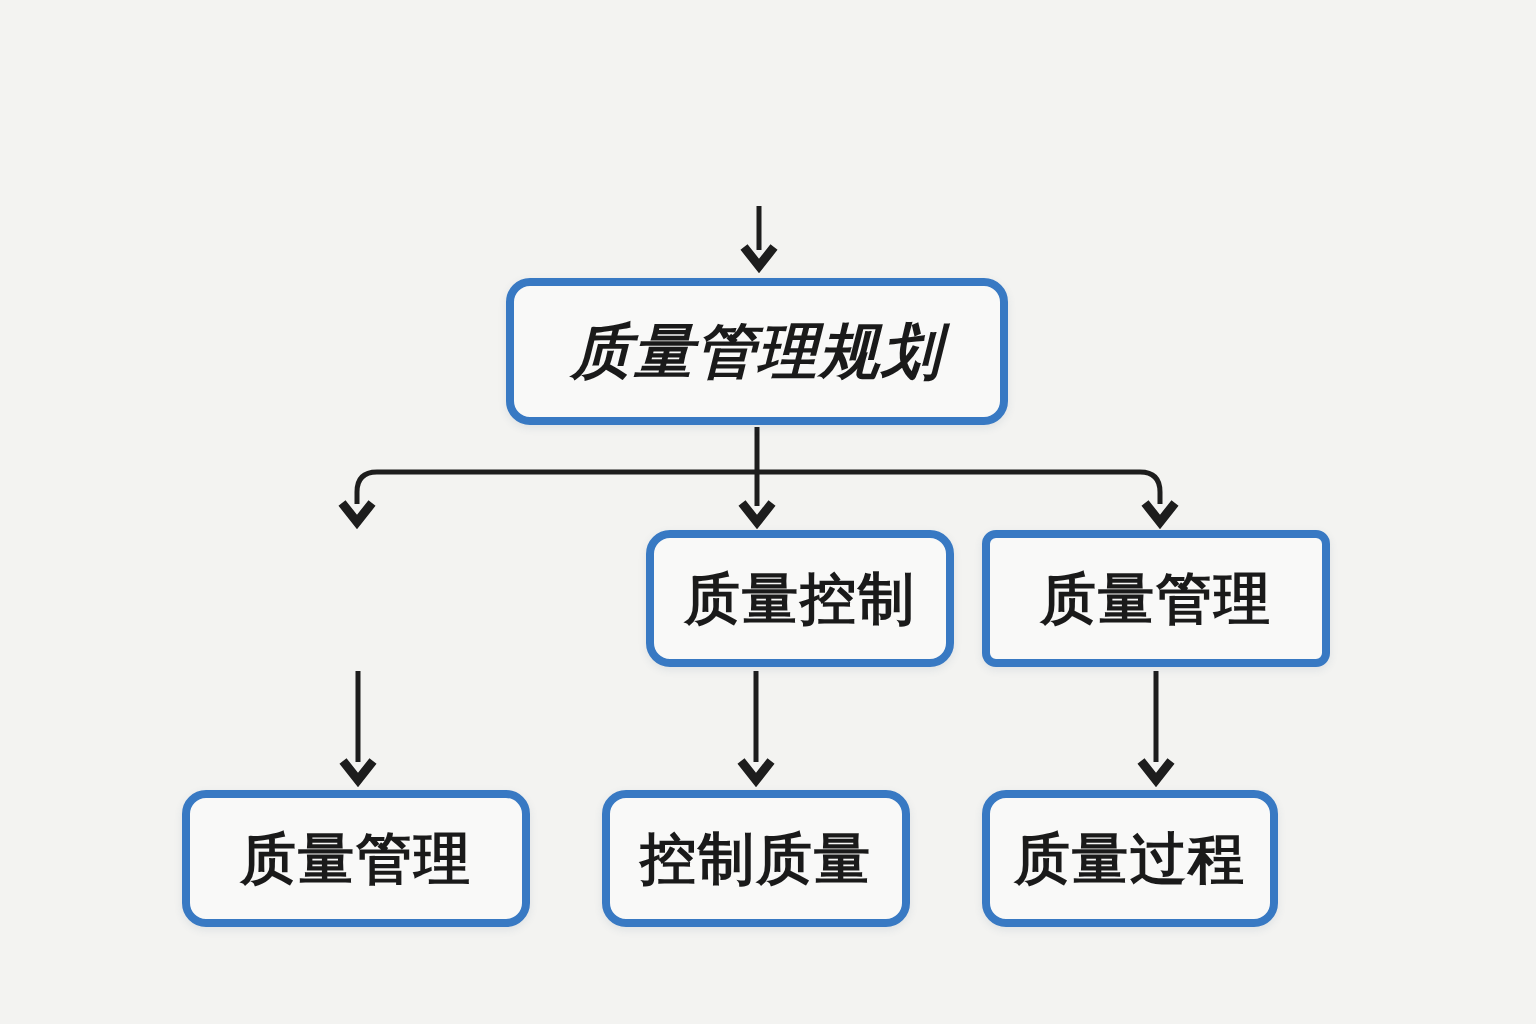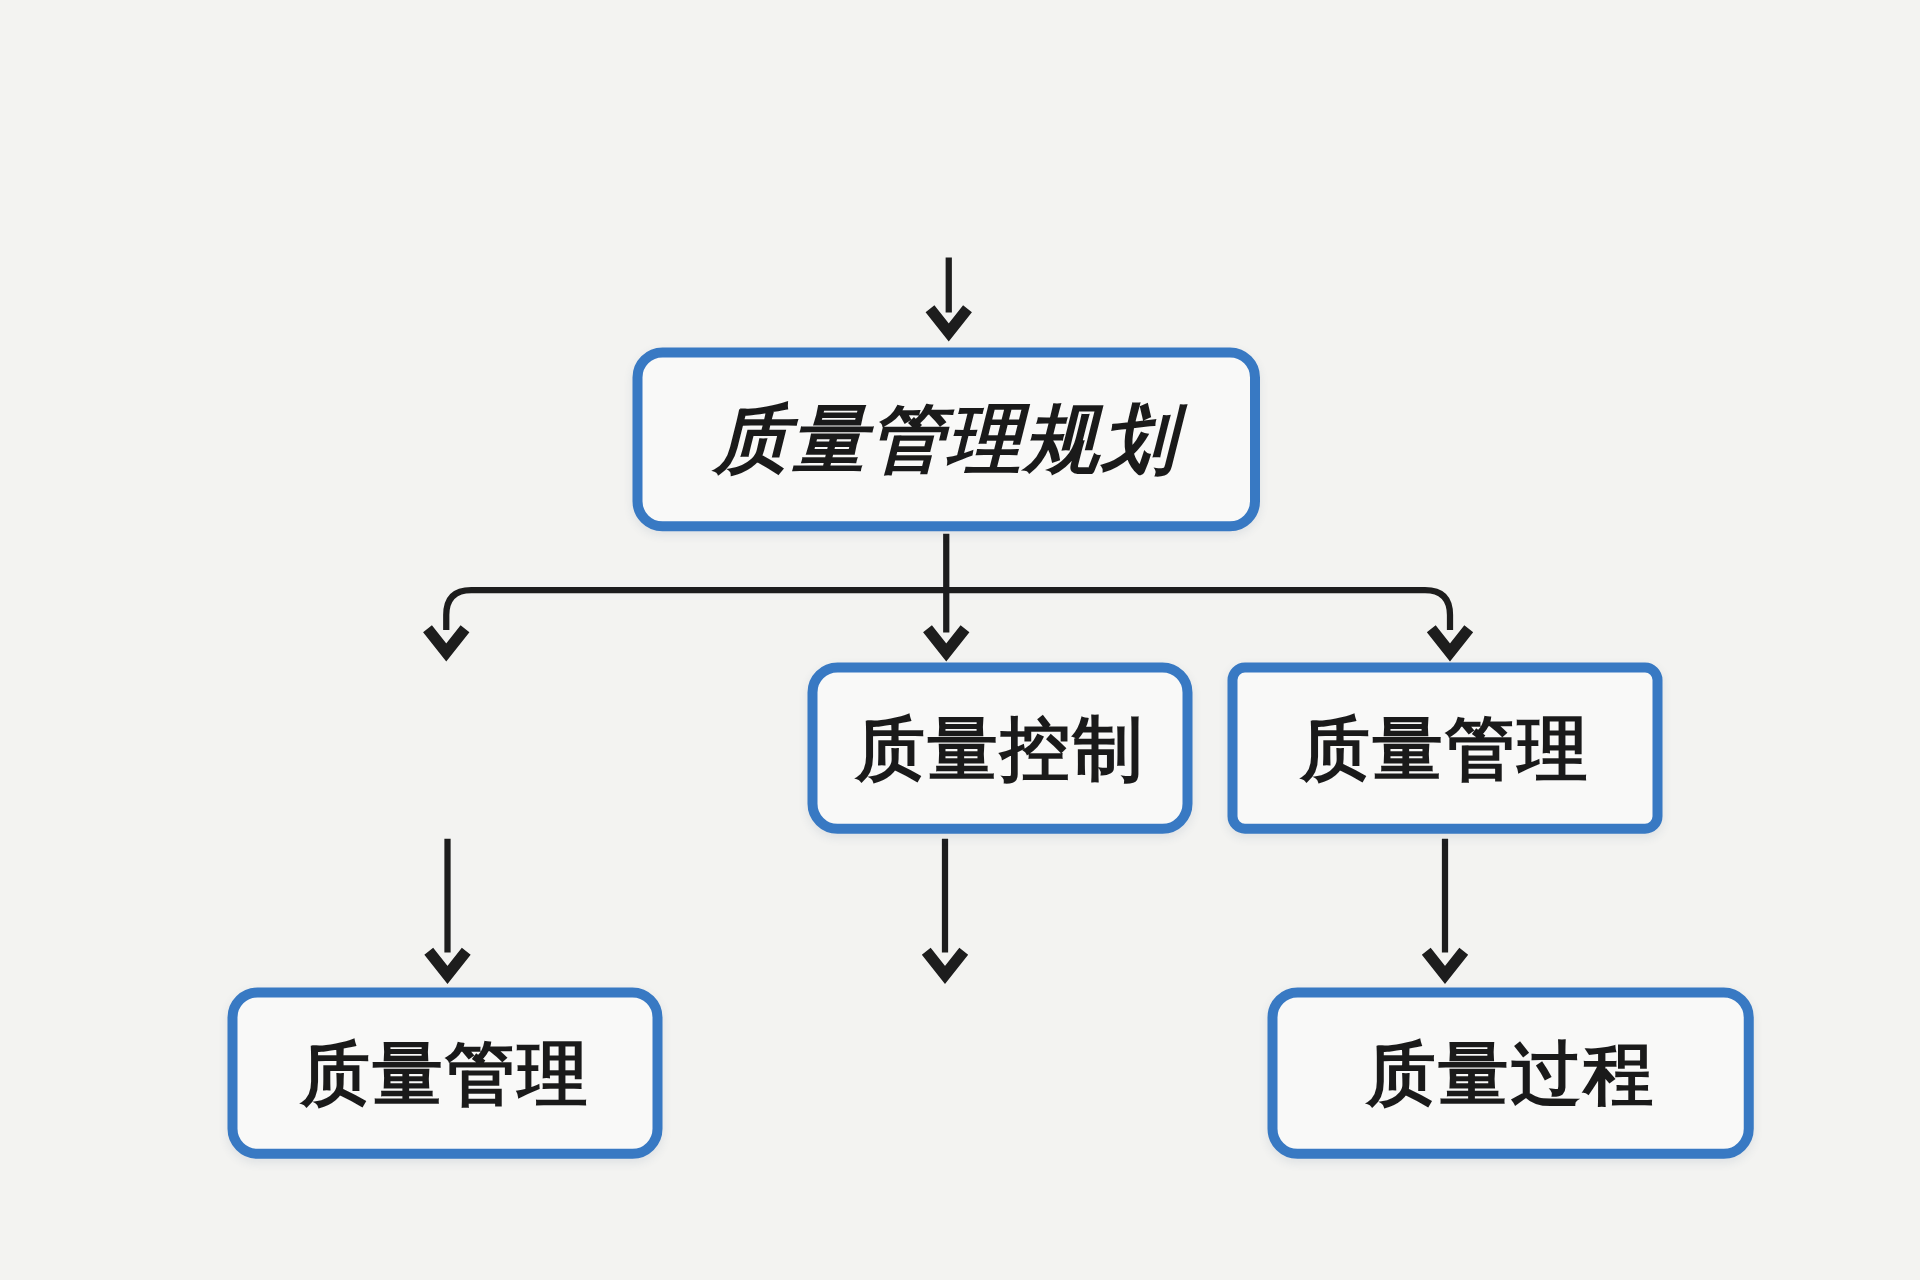--- a/index.html
+++ b/index.html
@@ -53,21 +53,21 @@
     white-space: nowrap;
     line-height: 1;
   }
   .node-root     { left: 378px; top: 40px;  width: 762px; height: 164px; }
   .node-planning { left: 506px; top: 278px; width: 502px; height: 147px; }
   .node-qa       { left: 182px; top: 530px; width: 352px; height: 137px; }
   .node-qc       { left: 602px; top: 530px; width: 308px; height: 137px; margin-left: 44px; }
   .node-qm       { left: 982px; top: 530px; width: 348px; height: 137px; border-radius: 14px; }
   .node-mq       { left: 182px; top: 790px; width: 348px; height: 137px; }
   .node-cq       { left: 602px; top: 790px; width: 308px; height: 137px; }
-  .node-qp       { left: 982px; top: 790px; width: 389px; height: 137px; margin-left: 32px; }
+  .node-qp       { left: 982px; top: 790px; width: 296px; height: 137px; }
   .node-root .node-label     { font-size: 76px; }
   .node-planning .node-label { font-size: 60px; font-style: italic; }
   .node-qa .node-label, .node-qc .node-label, .node-qm .node-label,
   .node-mq .node-label, .node-cq .node-label, .node-qp .node-label { font-size: 56px; }
 </style>
 </head>
 <body>
 
 <div class="canvas">
 
@@ -116,18 +116,21 @@
   </div>
 
   <div class="node node-qm">
     <span class="node-label">质量管理</span>
   </div>
 
   <div class="node node-mq">
     <span class="node-label">质量管理</span>
   </div>
 
+  <div class="node node-cq">
+    <span class="node-label">控制质量</span>
+  </div>
 
   <div class="node node-qp">
     <span class="node-label">质量过程</span>
   </div>
 
 </div>
 
 </body></html>

